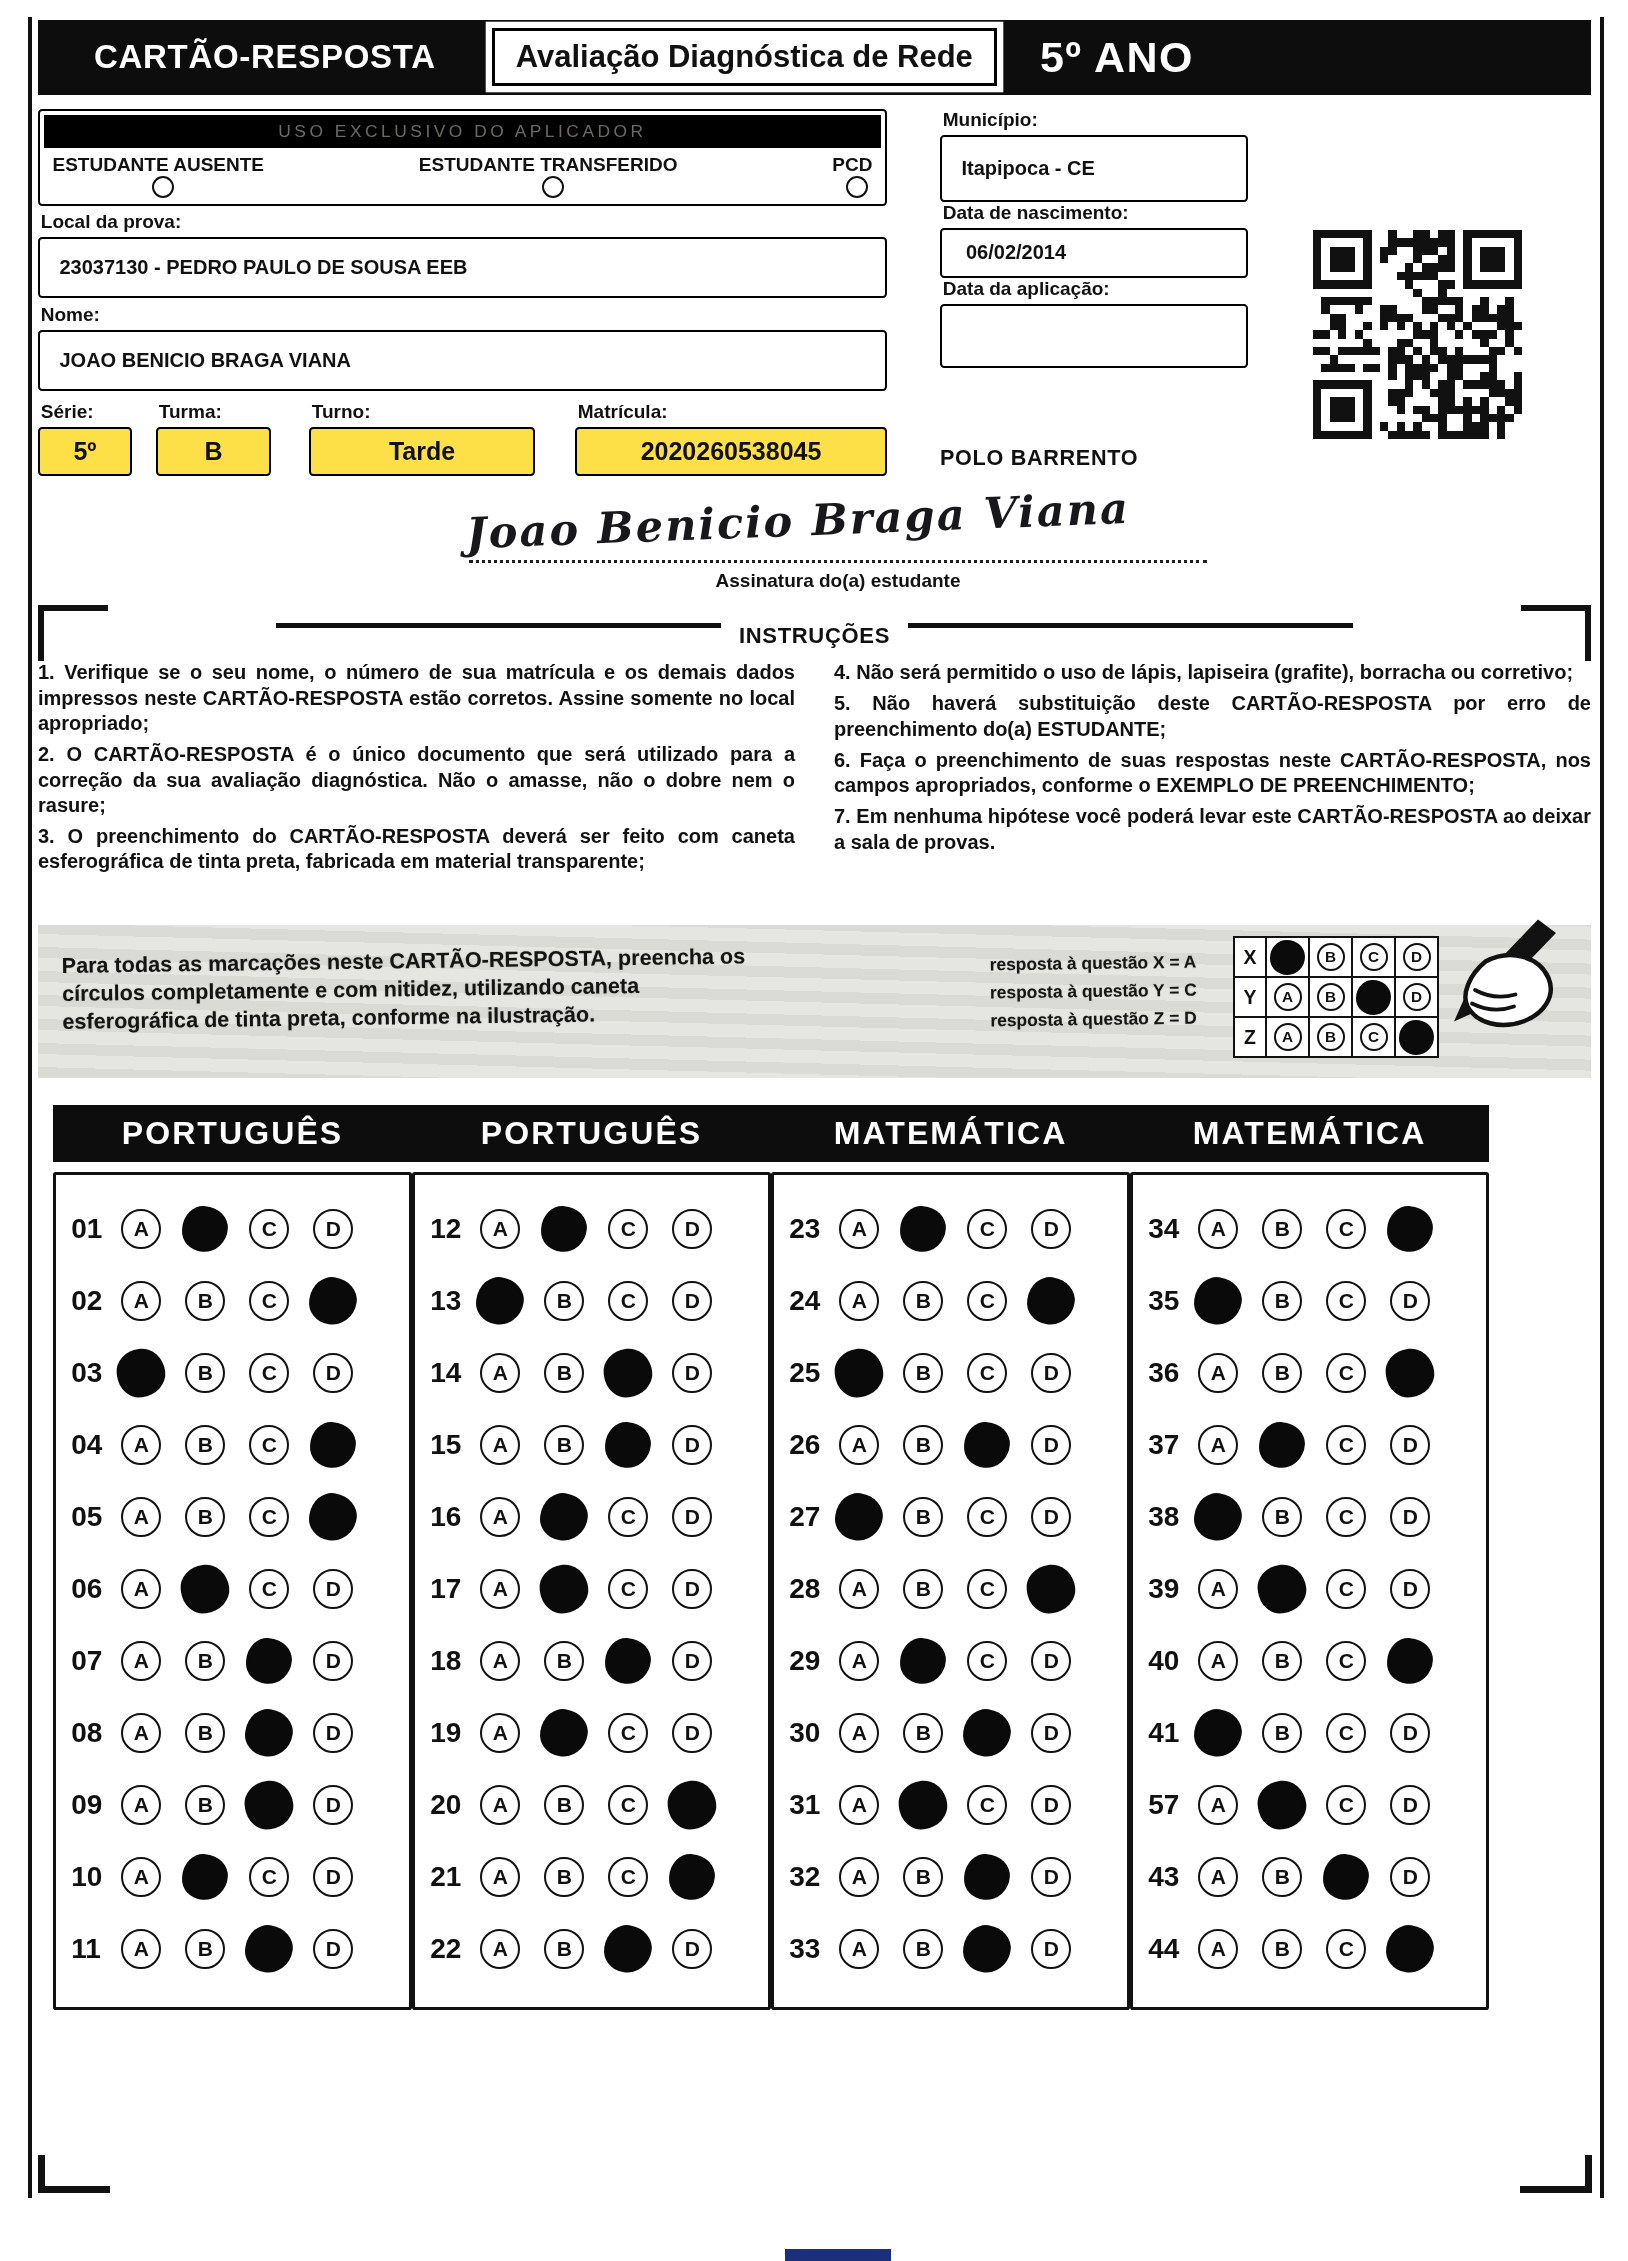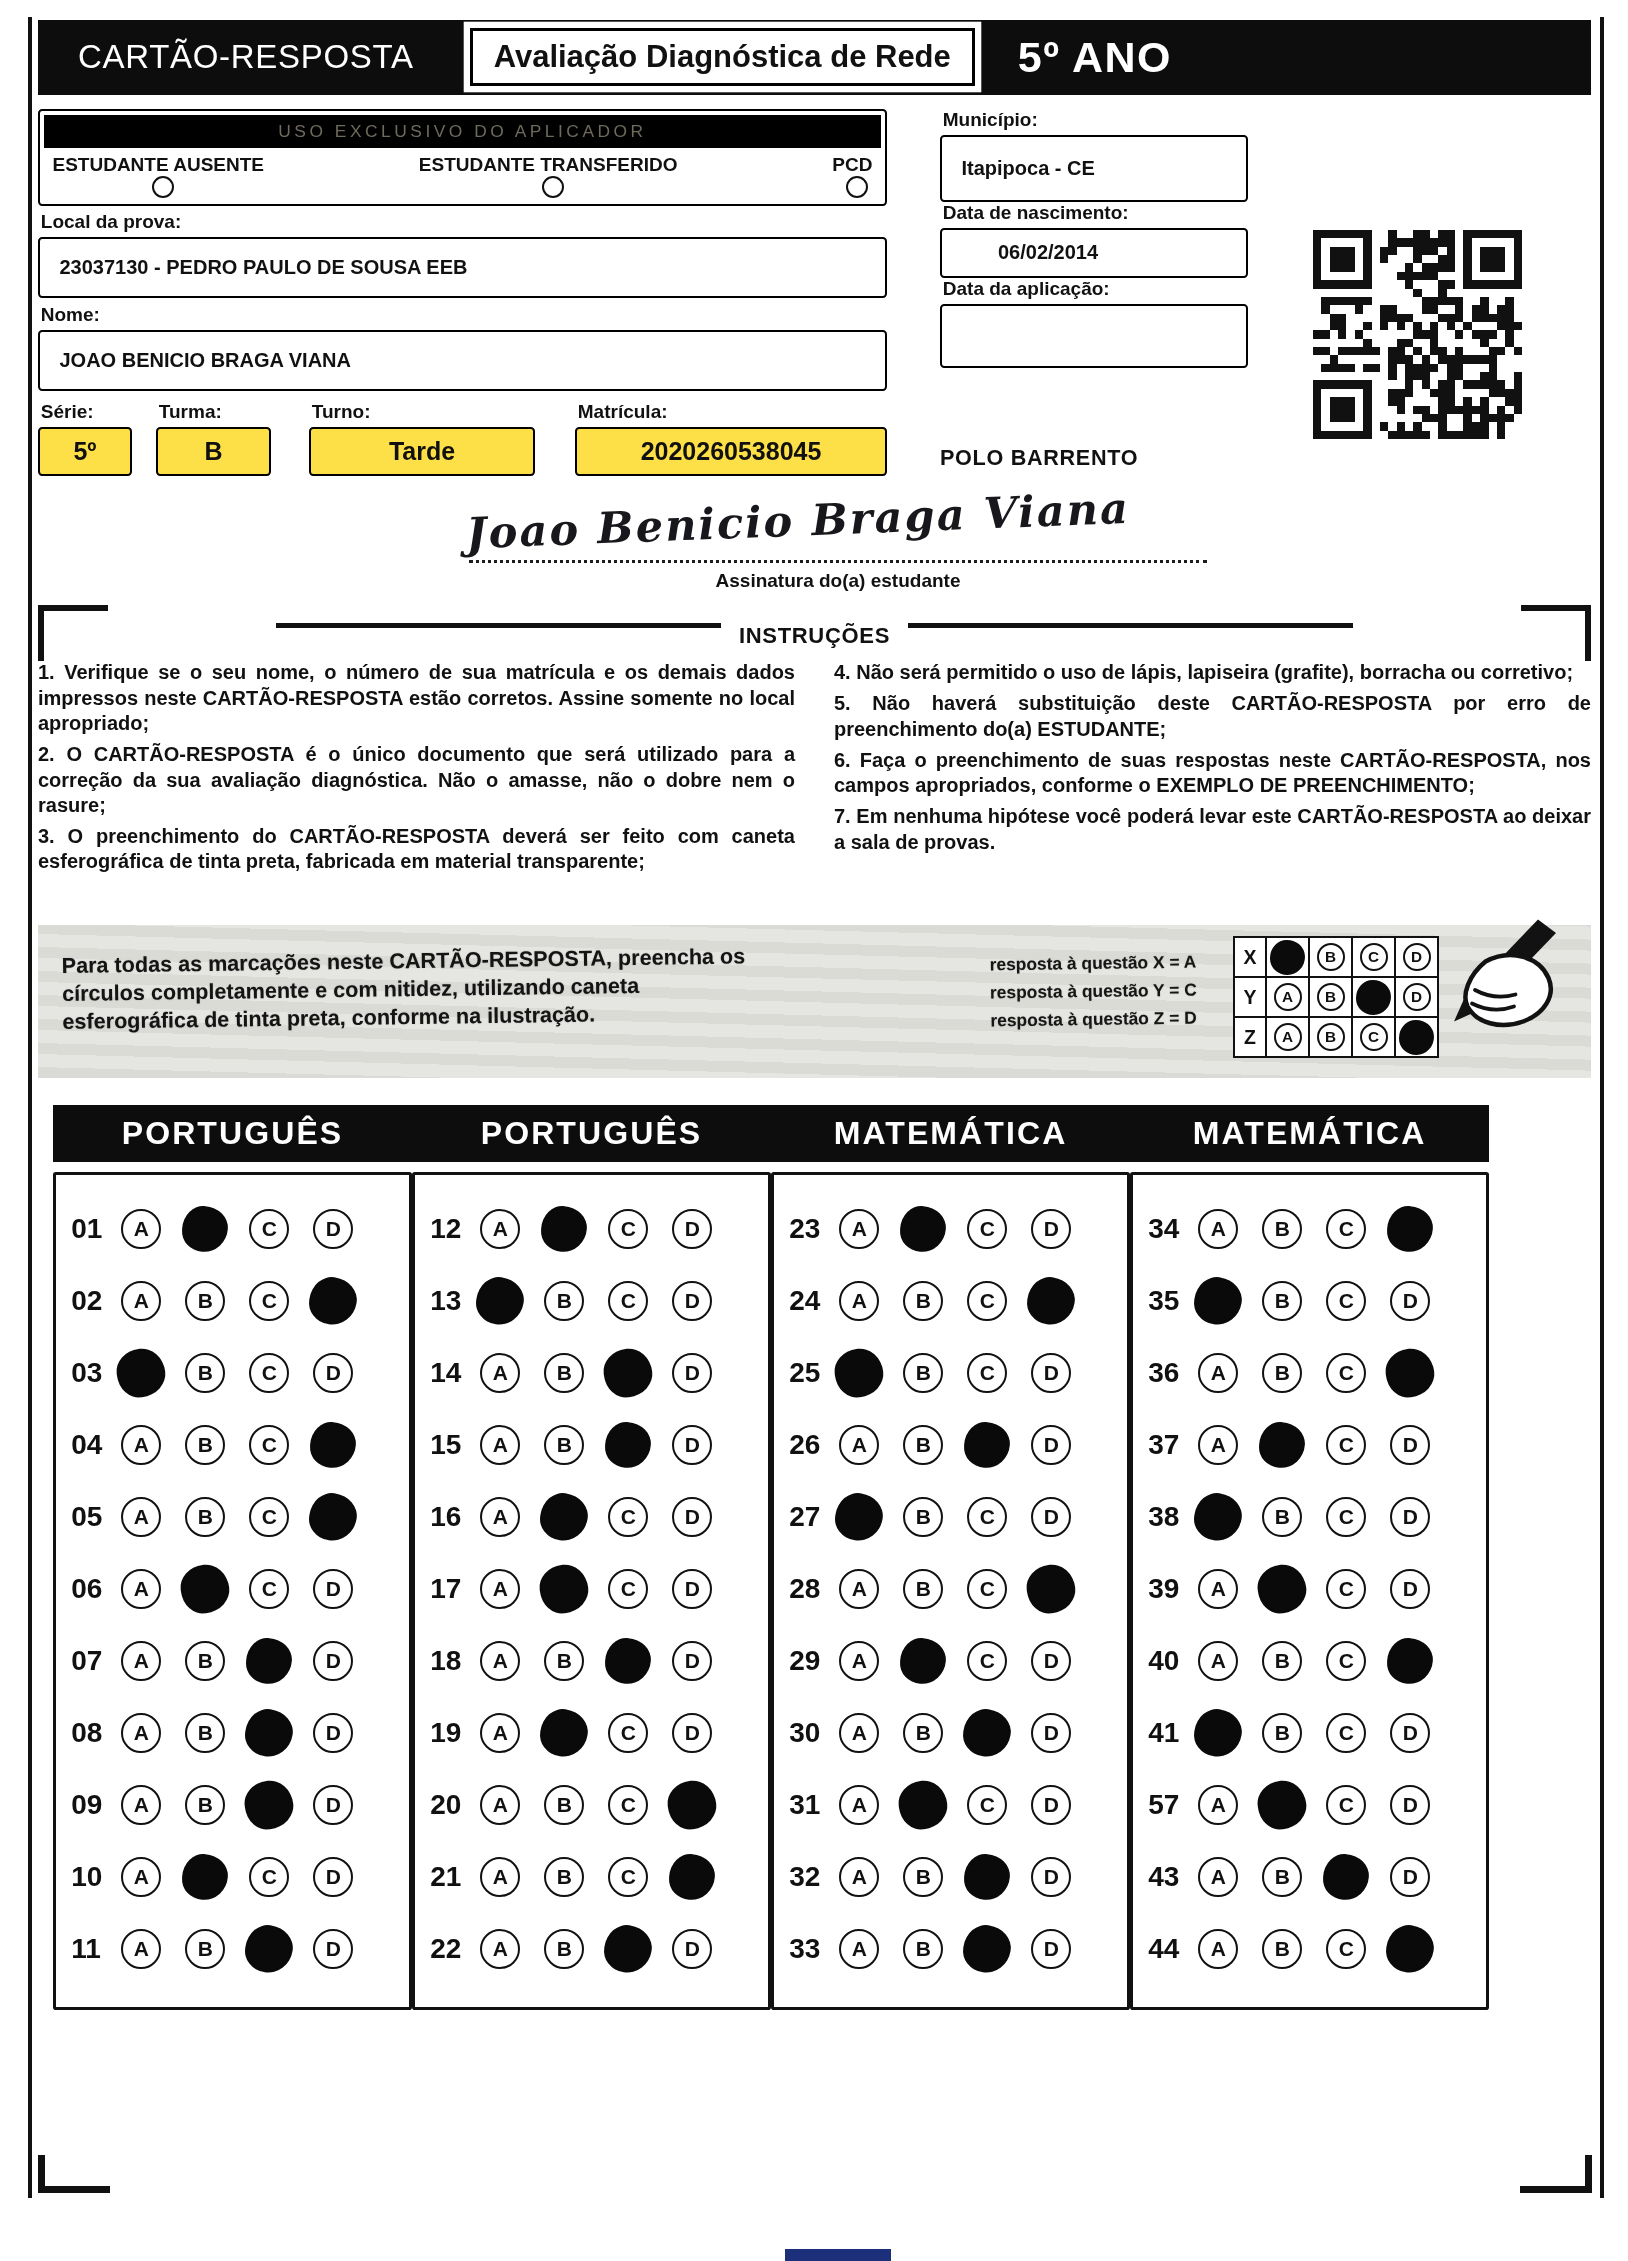--- a/index.html
+++ b/index.html
@@ -11,21 +11,21 @@
   }
   
   .edge-left  { position:absolute; left:28px;  top:17.4px; width:4.2px; height:2181px; background:#111; }
   .edge-right { position:absolute; right:25px; top:17.4px; width:4.2px; height:2181px; background:#111; }
   .bracket-bl { position:absolute; left:38px;  top:2155px; width:72px; height:38px; border-left:7px solid #111; border-bottom:7px solid #111; }
   .bracket-br { position:absolute; right:37px; top:2155px; width:72px; height:38px; border-right:7px solid #111; border-bottom:7px solid #111; }
   .bottom-mark { position:absolute; left:785px; top:2249px; width:106px; height:12px; background:#1b2f7a; }
 
   
   .topbar { margin:19.5px 38px 0; height:75px; background:#0d0d0d; display:flex; align-items:center; }
-  .topbar-title { color:#fff; font-size:33px; font-weight:400; padding-left:40px; letter-spacing:0.7px; white-space:nowrap;text-align:right; }
+  .topbar-title { color:#fff; font-size:33px; font-weight:700; padding-left:56px; letter-spacing:0.7px; white-space:nowrap;text-align:right; }
   .topbar-box {
     margin-left:56px; background:#fff; border:3.5px solid #000; box-shadow:0 0 0 6.3px #fff;
     font-size:31px; font-weight:700; padding:8px 21px; white-space:nowrap;
   }
   .topbar-grade { color:#fff; font-size:43px; font-weight:700; margin-left:43px; letter-spacing:1.4px; white-space:nowrap; }
 
   
   .form-area { position:relative; margin:14px 38px 0; height:381px; }
   .left-col { position:absolute; left:0; top:0; width:849px; }
   .applicator-box { border:2.8px solid #000; border-radius:4.2px; height:97px; }
@@ -49,21 +49,21 @@
   .small-box {
     border:2.8px solid #000; border-radius:4.2px; height:49px; display:flex; align-items:center;
     justify-content:center; font-size:25px; font-weight:700; background:#fde047;
   }
   .w-serie { width:94px; } .w-turma { width:115px; margin-left:24px; }
   .w-turno { width:226px; margin-left:38px; } .w-matricula { flex:1; margin-left:40px; }
 
   .right-col { position:absolute; left:902px; top:0; width:308px; }
   .right-col .field-label { margin-top:0; }
   .box-municipio { height:67px; }
-  .box-nascimento { height:50px; padding-left:56px; }
+  .box-nascimento { height:50px; padding-left:24px; }
   .box-aplicacao { height:64px; }
   .mt { margin-top:15.3px; }
   .polo { margin-top:77px; font-size:21.6px; font-weight:700; letter-spacing:0.7px; }
 
   .qr { position:absolute; left:1275px; top:121px; width:209px; height:209px; }
 
   
   .signature-sec { position:relative; margin:5.6px 38px 0; height:106px; }
   .sig-script {
     position:absolute; left:428px; top:-1.4px; width:751px;

